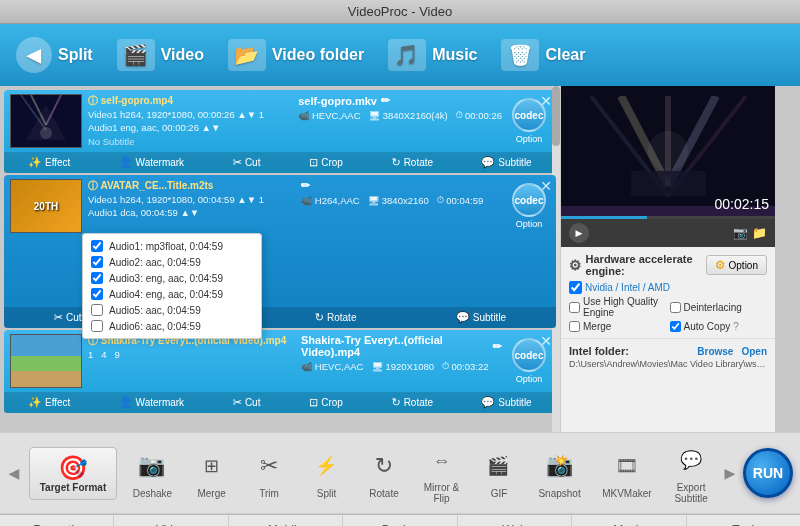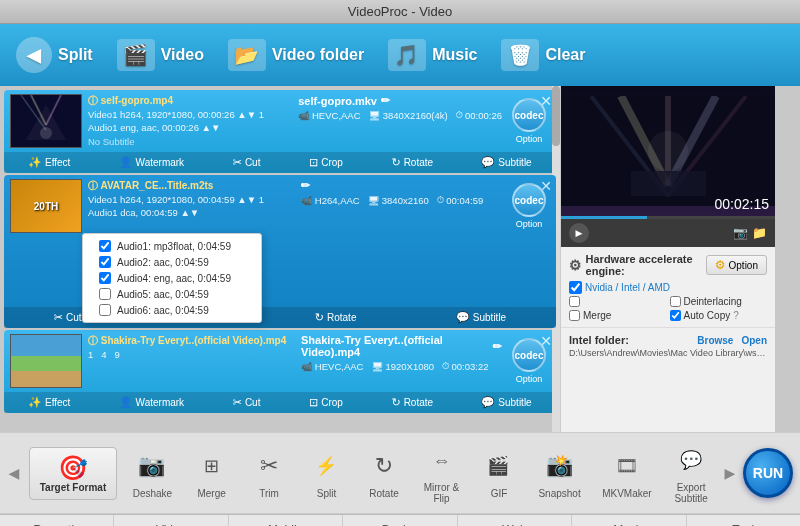--- a/index.html
+++ b/index.html
@@ -201,21 +201,21 @@
       border-radius: 3px;
       z-index: 10;
       min-width: 180px;
       padding: 4px 0;
       box-shadow: 2px 2px 8px rgba(0,0,0,0.2);
     }
     .audio-dropdown-item {
       display: flex;
       align-items: center;
       gap: 6px;
-      padding: 2px 16px;
+      padding: 2px 8px;
       font-size: 10px;
       color: #333;
       cursor: pointer;
     }
     .audio-dropdown-item input[type=checkbox] { width: 12px; height: 12px; }
 
     
     .card-close {
       position: absolute;
       top: 4px;
@@ -616,20 +616,24 @@
         <div class="audio-dropdown-item">
           <input type="checkbox" checked="" style=""> 
             <span>Audio1: mp3float, 0:04:59</span>
         </div>
         <div class="audio-dropdown-item">
           <input type="checkbox" checked="" style=""> 
             <span>Audio2: aac, 0:04:59</span>
         </div>
         <div class="audio-dropdown-item">
           <input type="checkbox" checked="" style=""> 
+            <span>Audio3: eng, aac, 0:04:59</span>
+        </div>
+        <div class="audio-dropdown-item">
+          <input type="checkbox" checked="" style=""> 
             <span>Audio4: eng, aac, 0:04:59</span>
         </div>
         <div class="audio-dropdown-item">
           <input type="checkbox" style=""> 
             <span>Audio5: aac, 0:04:59</span>
         </div>
         <div class="audio-dropdown-item">
           <input type="checkbox" style=""> 
             <span>Audio6: aac, 0:04:59</span>
         </div>
@@ -736,20 +740,21 @@
           </button>
         </div>
       </div>
       <div class="hw-check-row">
         <input type="checkbox" checked="" style="">
         <span class="nvidia-check">Nvidia / Intel / AMD</span>
       </div>
       <div class="hw-checkboxes">
         <div class="hw-check-item">
           <input type="checkbox" style="">
+          <span>Use High Quality Engine</span>
         </div>
         <div class="hw-check-item">
           <input type="checkbox" style="">
           <span>Deinterlacing</span>
         </div>
         <div class="hw-check-item">
           <input type="checkbox" style="">
           <span>Merge</span>
         </div>
         <div class="hw-check-item">

